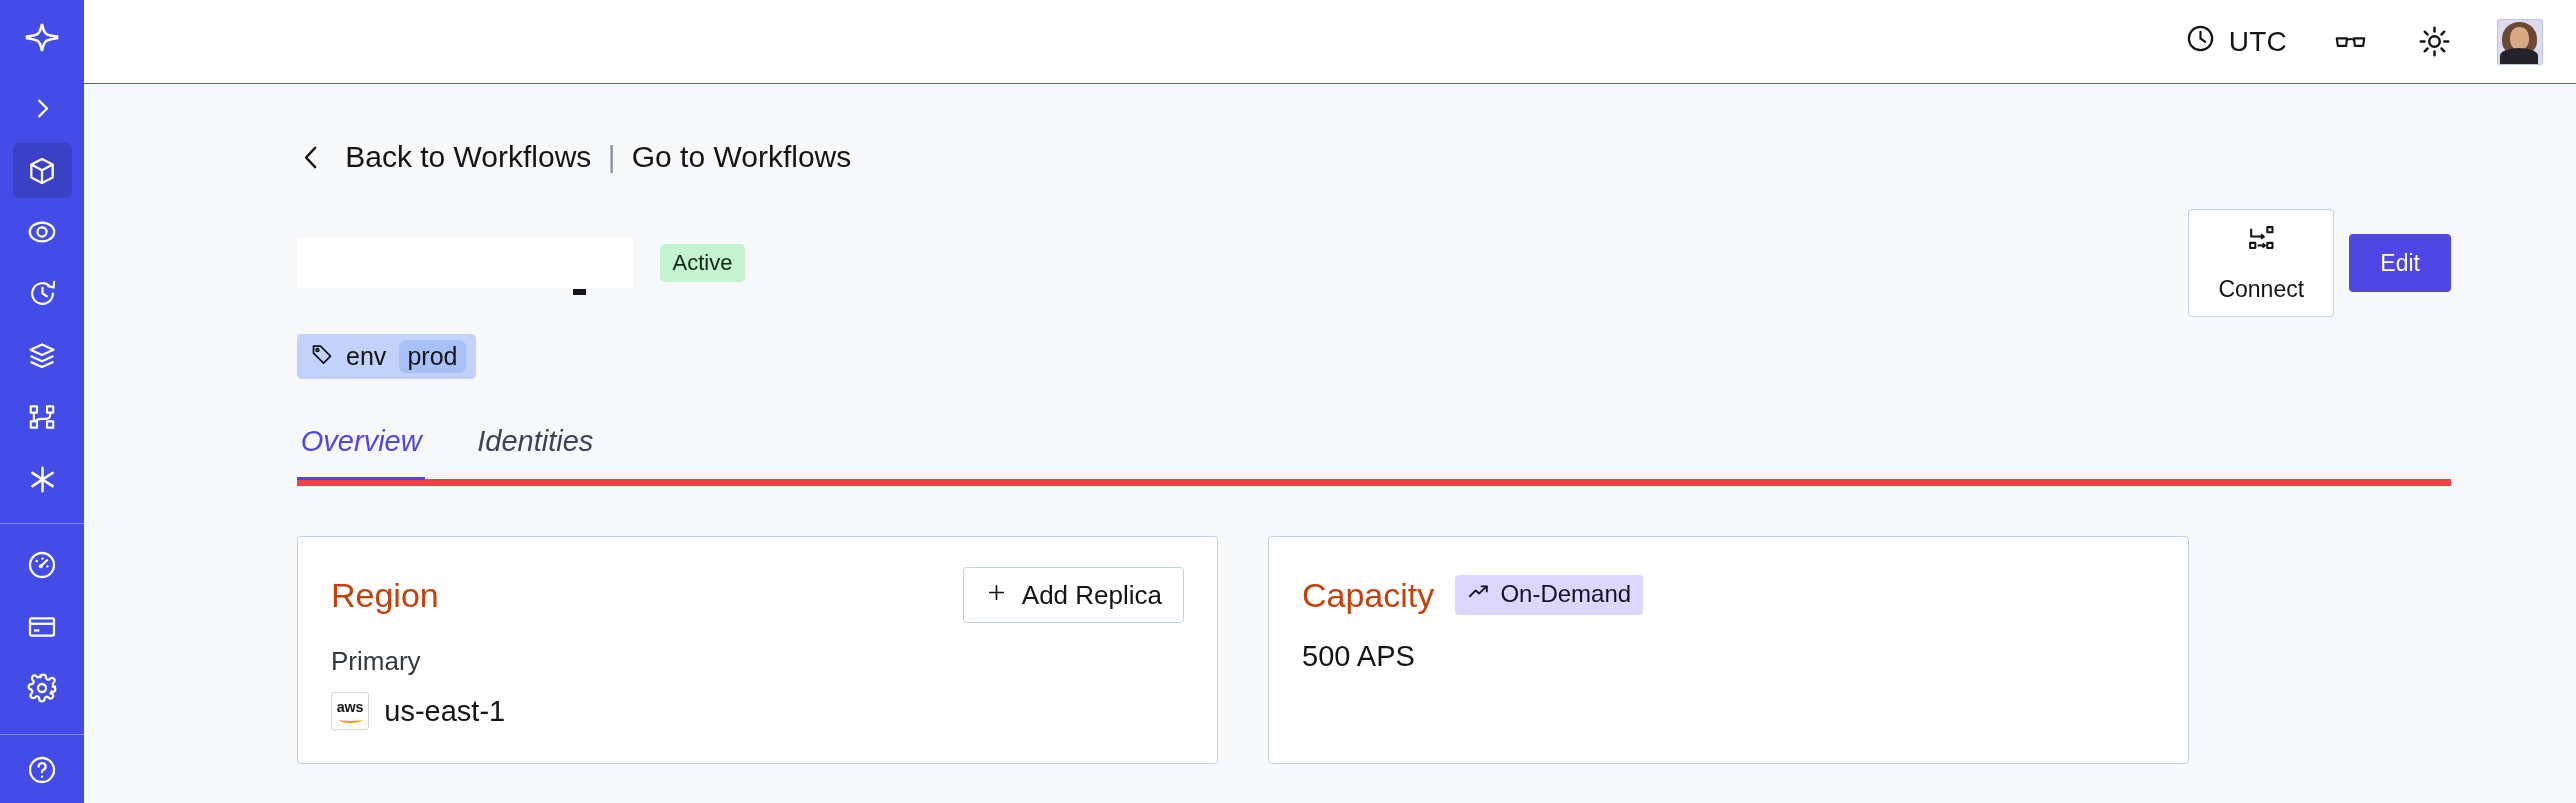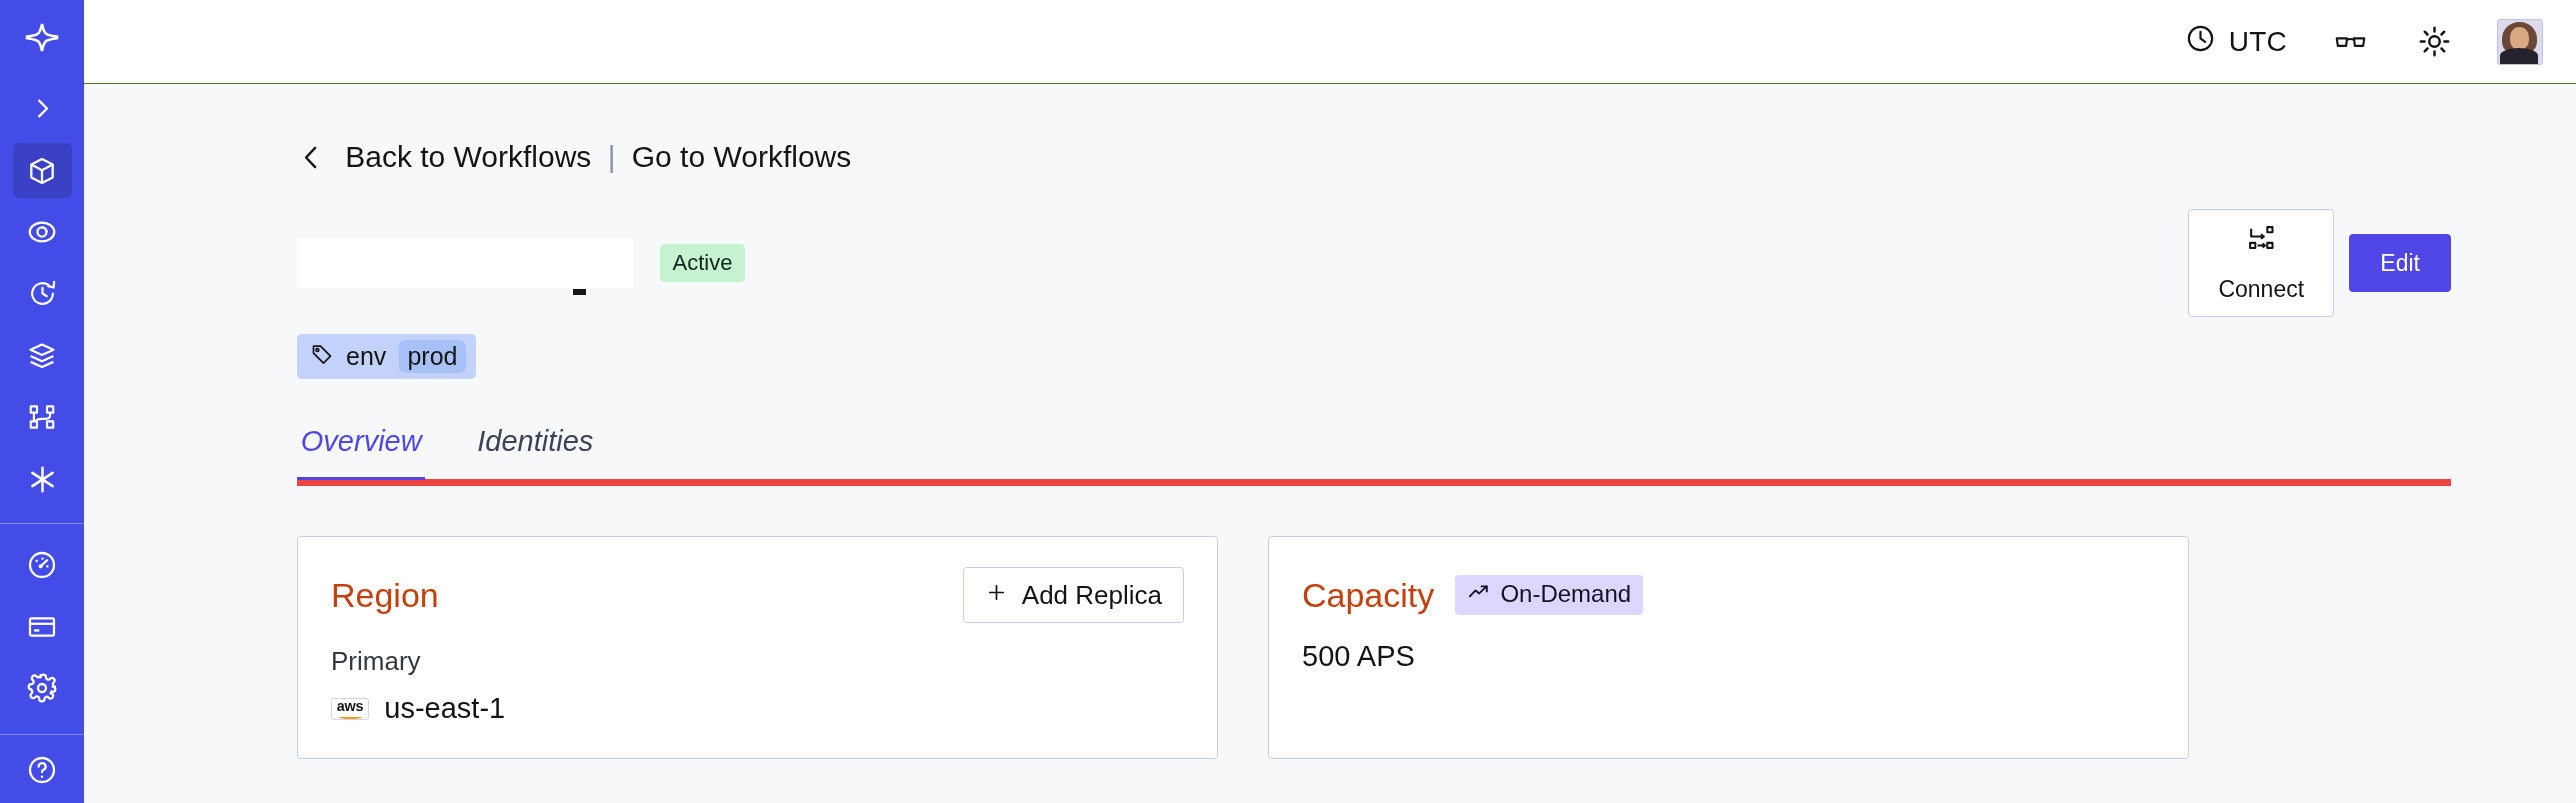--- a/index.html
+++ b/index.html
@@ -251,21 +251,21 @@
     margin-top: 21px;
   }
   .card-val {
     font-size: 29px;
     color: #141414;
     margin-top: 15.3px;
     display: flex; align-items: center; gap: 15.3px;
   }
   .card-val.big { margin-top: 42px; }
   .aws-logo {
-    width: 38px; height: 22px;
+    width: 38px; height: 38px;
     border: 1px solid #d2d6de;
     border-radius: 2.9px;
     background: #fff;
     display: flex; flex-direction: column;
     align-items: center; justify-content: center;
     flex: 0 0 38px;
   }
   .aws-logo .aws-txt {
     font-size: 14.4px; font-weight: bold; color: #141414;
     line-height: 1; letter-spacing: -0.3px;

